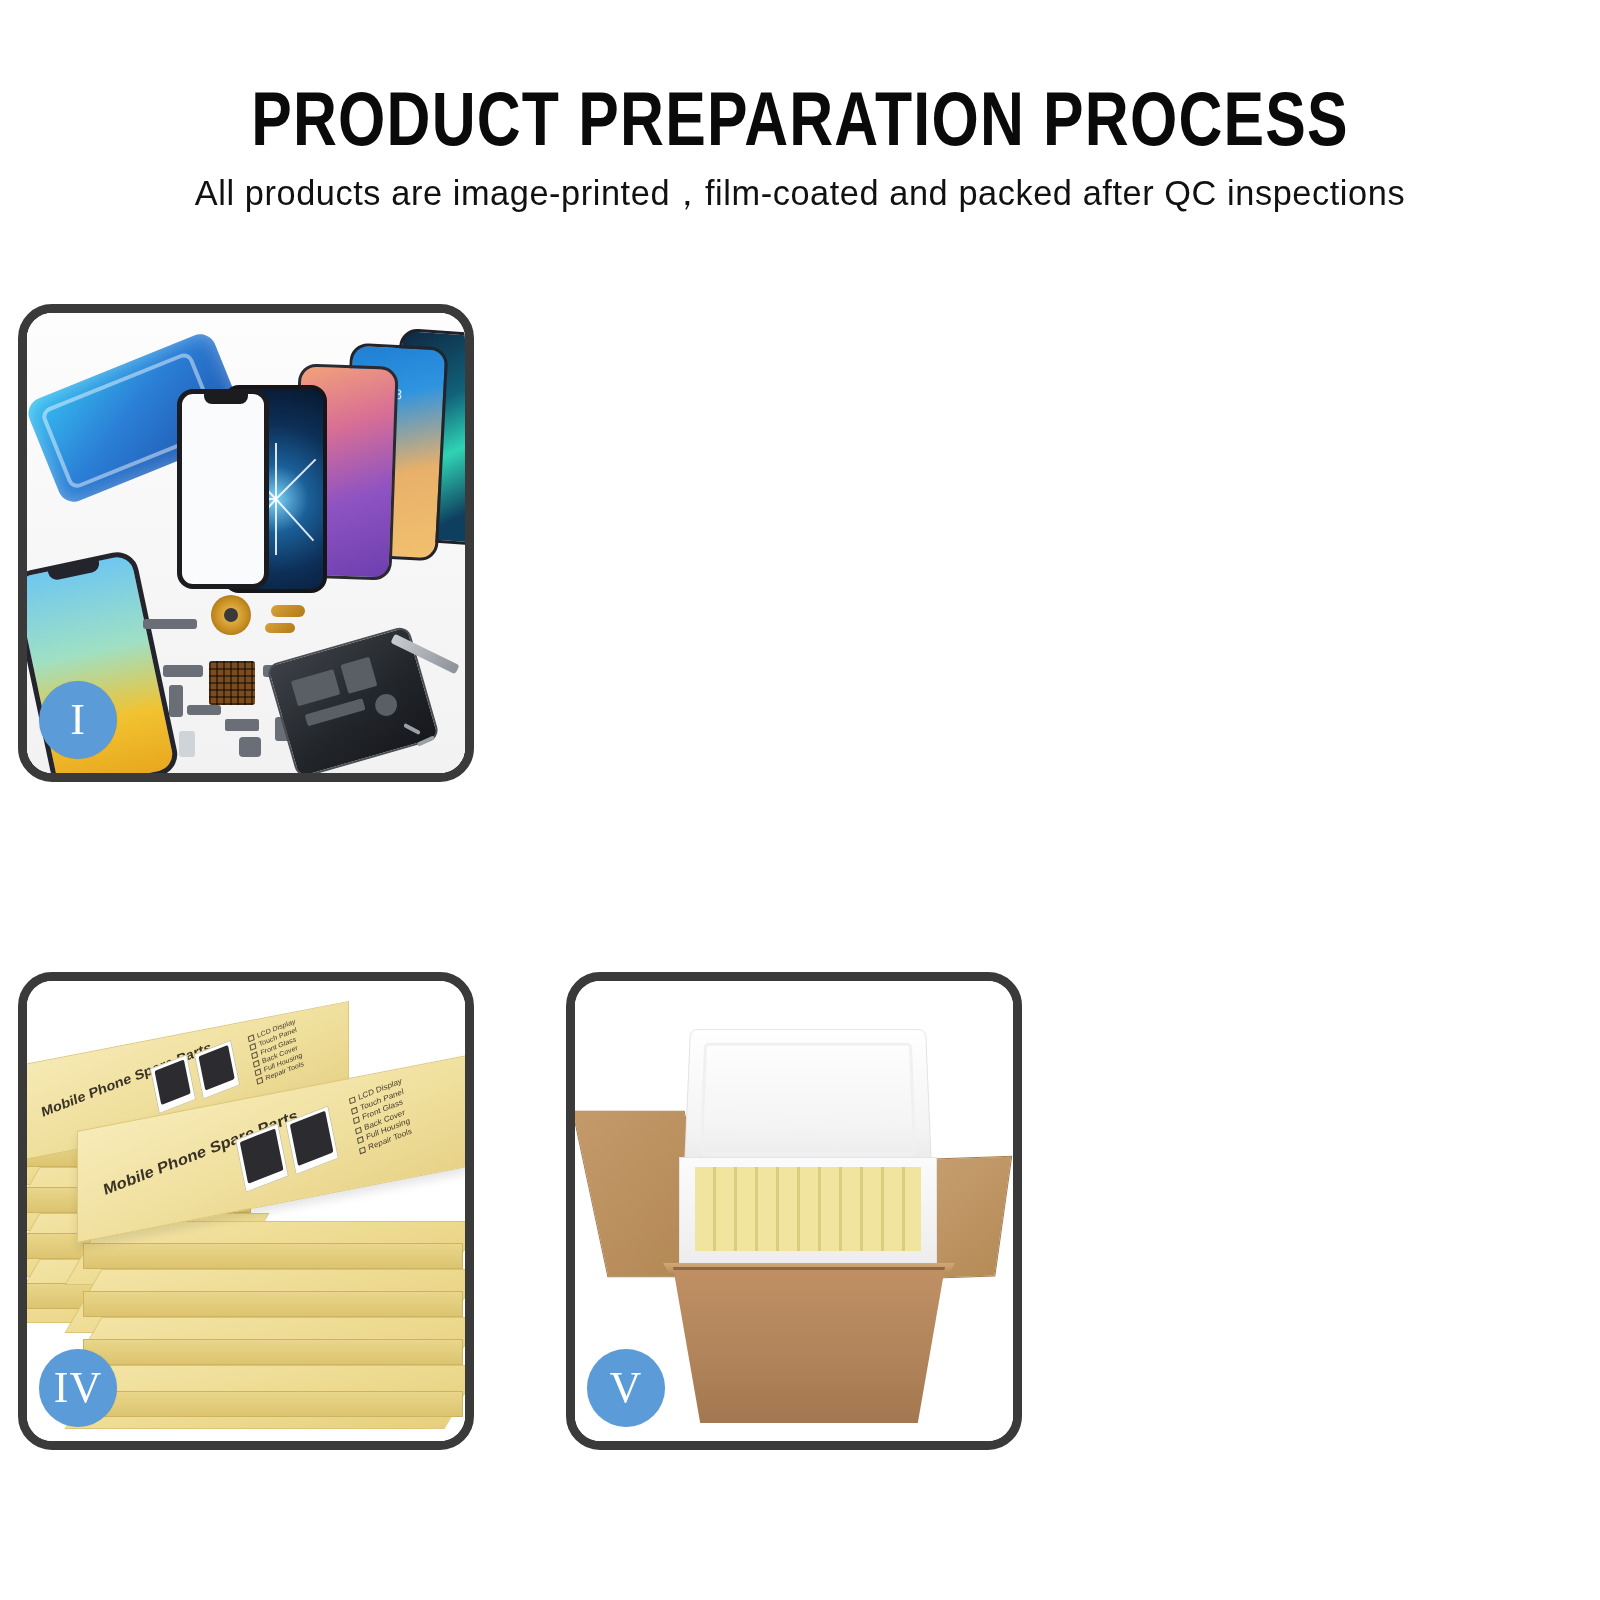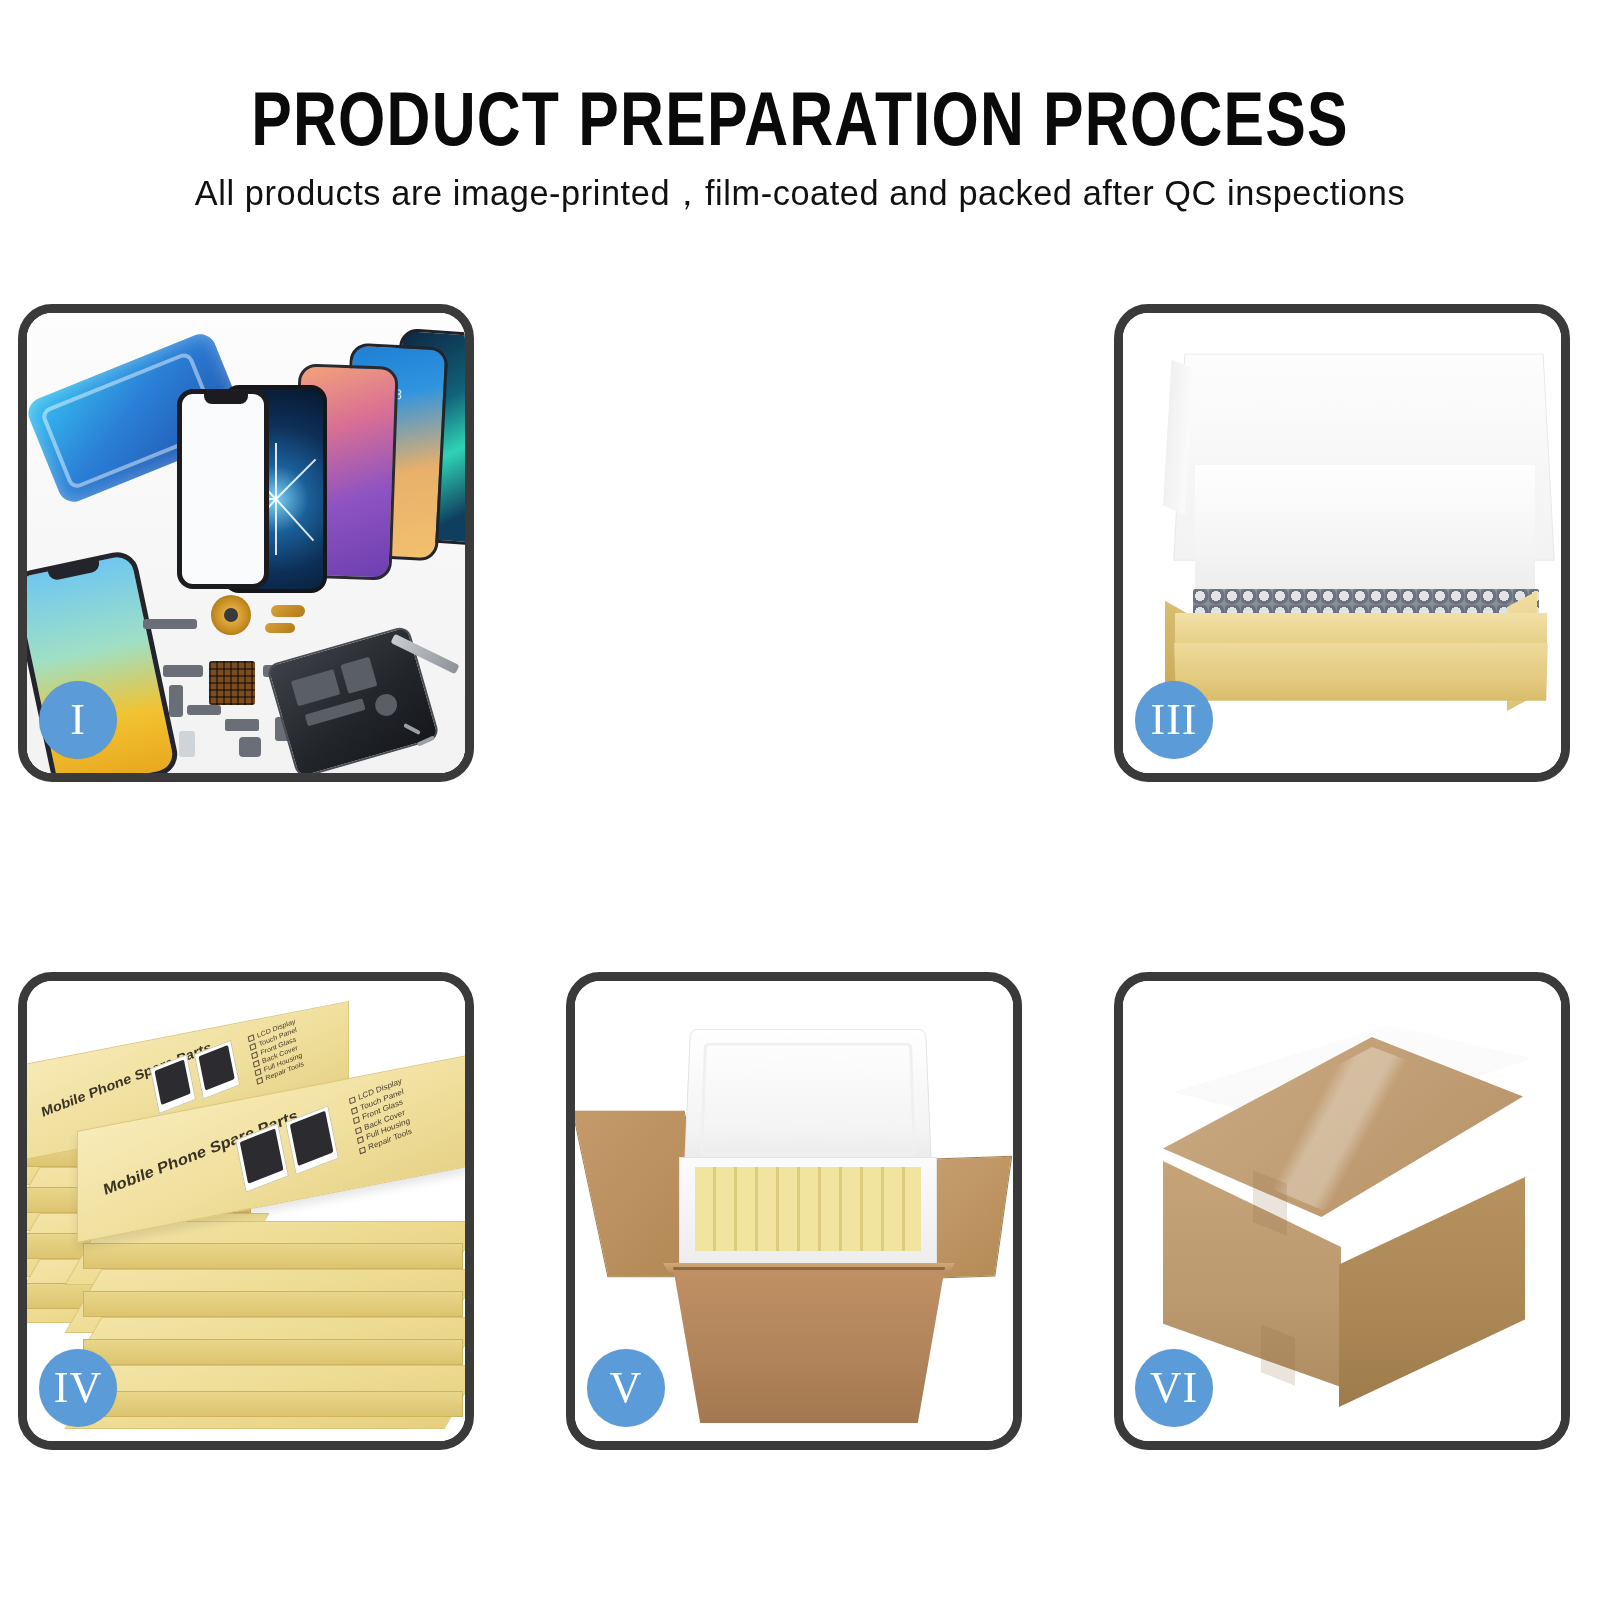--- a/index.html
+++ b/index.html
@@ -398,34 +398,20 @@
           <div class="screws">
             <i style="left:0;top:0;transform:rotate(28deg)"></i>
             <i style="left:14px;top:12px;transform:rotate(-24deg)"></i>
           </div>
         </div>
       </div>
       <div class="badge">I</div>
     </div>
 
 
-    <div class="panel p3">
-      <div class="panel-inner">
-        <div class="sc3">
-          <div class="box3-lid"></div>
-          <div class="box3-foam"></div>
-          <div class="box3-bubble"></div>
-          <div class="box3-rwall"></div>
-          <div class="box3-left-wall"></div>
-          <div class="box3-rim"></div>
-          <div class="box3-front"></div>
-        </div>
-      </div>
-      <div class="badge">III</div>
-    </div>
 
     <div class="panel p4">
       <div class="panel-inner">
         <div class="sc4">
 
           <div class="ybox" style="left:-6px; top:140px; width:230px; height:46px;">
             <div class="top"></div>
               <div class="side"></div>
           </div>
           <div class="ybox" style="left:-6px; top:186px; width:230px; height:46px;">
@@ -548,29 +534,15 @@
           <div class="c5-foam-lid"></div>
           <div class="c5-foam-body"></div>
           <div class="c5-contents"></div>
           <div class="c5-lipline"></div>
           <div class="c5-front"></div>
         </div>
       </div>
       <div class="badge">V</div>
     </div>
 
-    <div class="panel p6">
-      <div class="panel-inner">
-        <div class="sc6">
-          <div class="c6-shadowcard"></div>
-          <div class="c6-top"></div>
-          <div class="c6-tape"></div>
-          <div class="c6-left"></div>
-          <div class="c6-right"></div>
-          <div class="c6-seam" style="left:130px;top:196px;width:34px;height:52px;transform:skewY(22deg);opacity:.18;background:#8d6840;"></div>
-          <div class="c6-seam" style="left:138px;top:350px;width:34px;height:48px;transform:skewY(22deg);opacity:.18;background:#8d6840;"></div>
-        </div>
-      </div>
-      <div class="badge">VI</div>
-    </div>
 
   </div>
 </div>
 
 </body></html>

